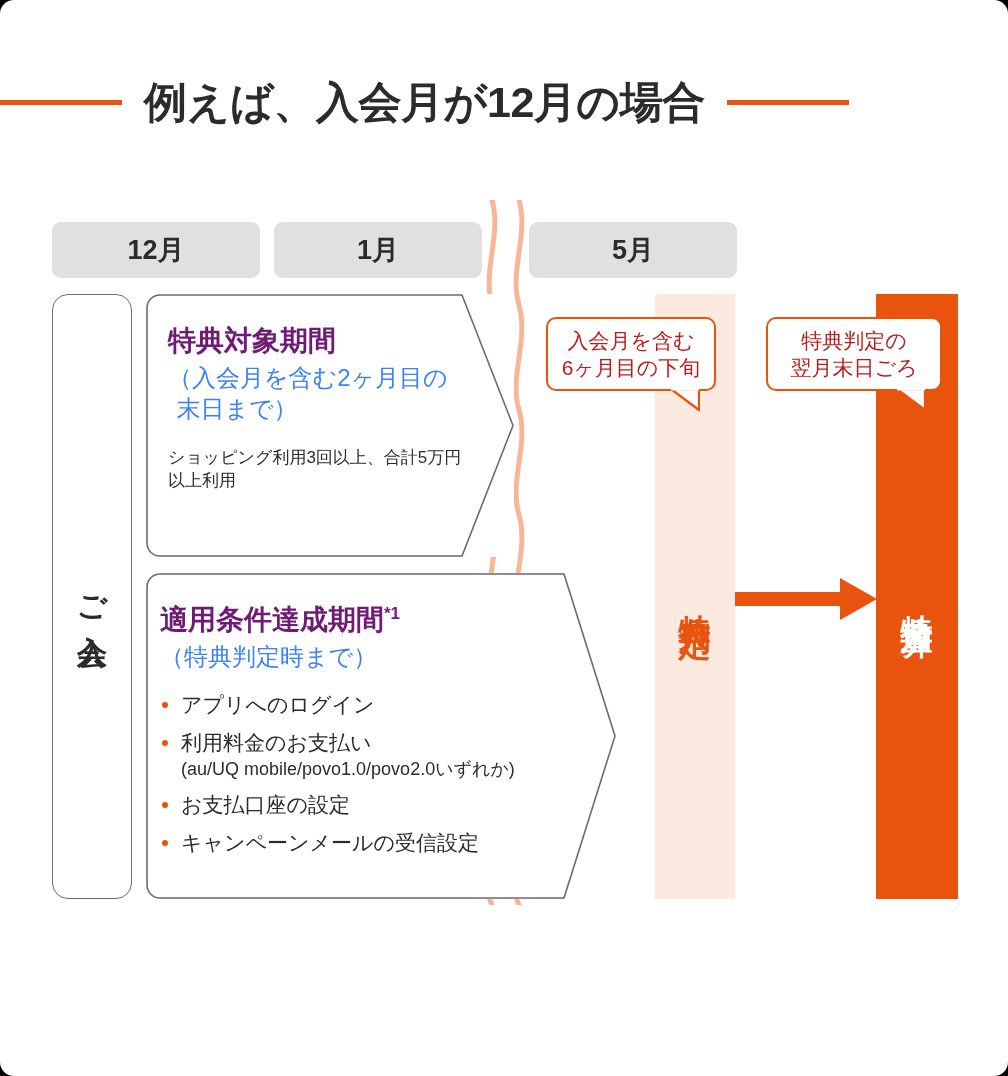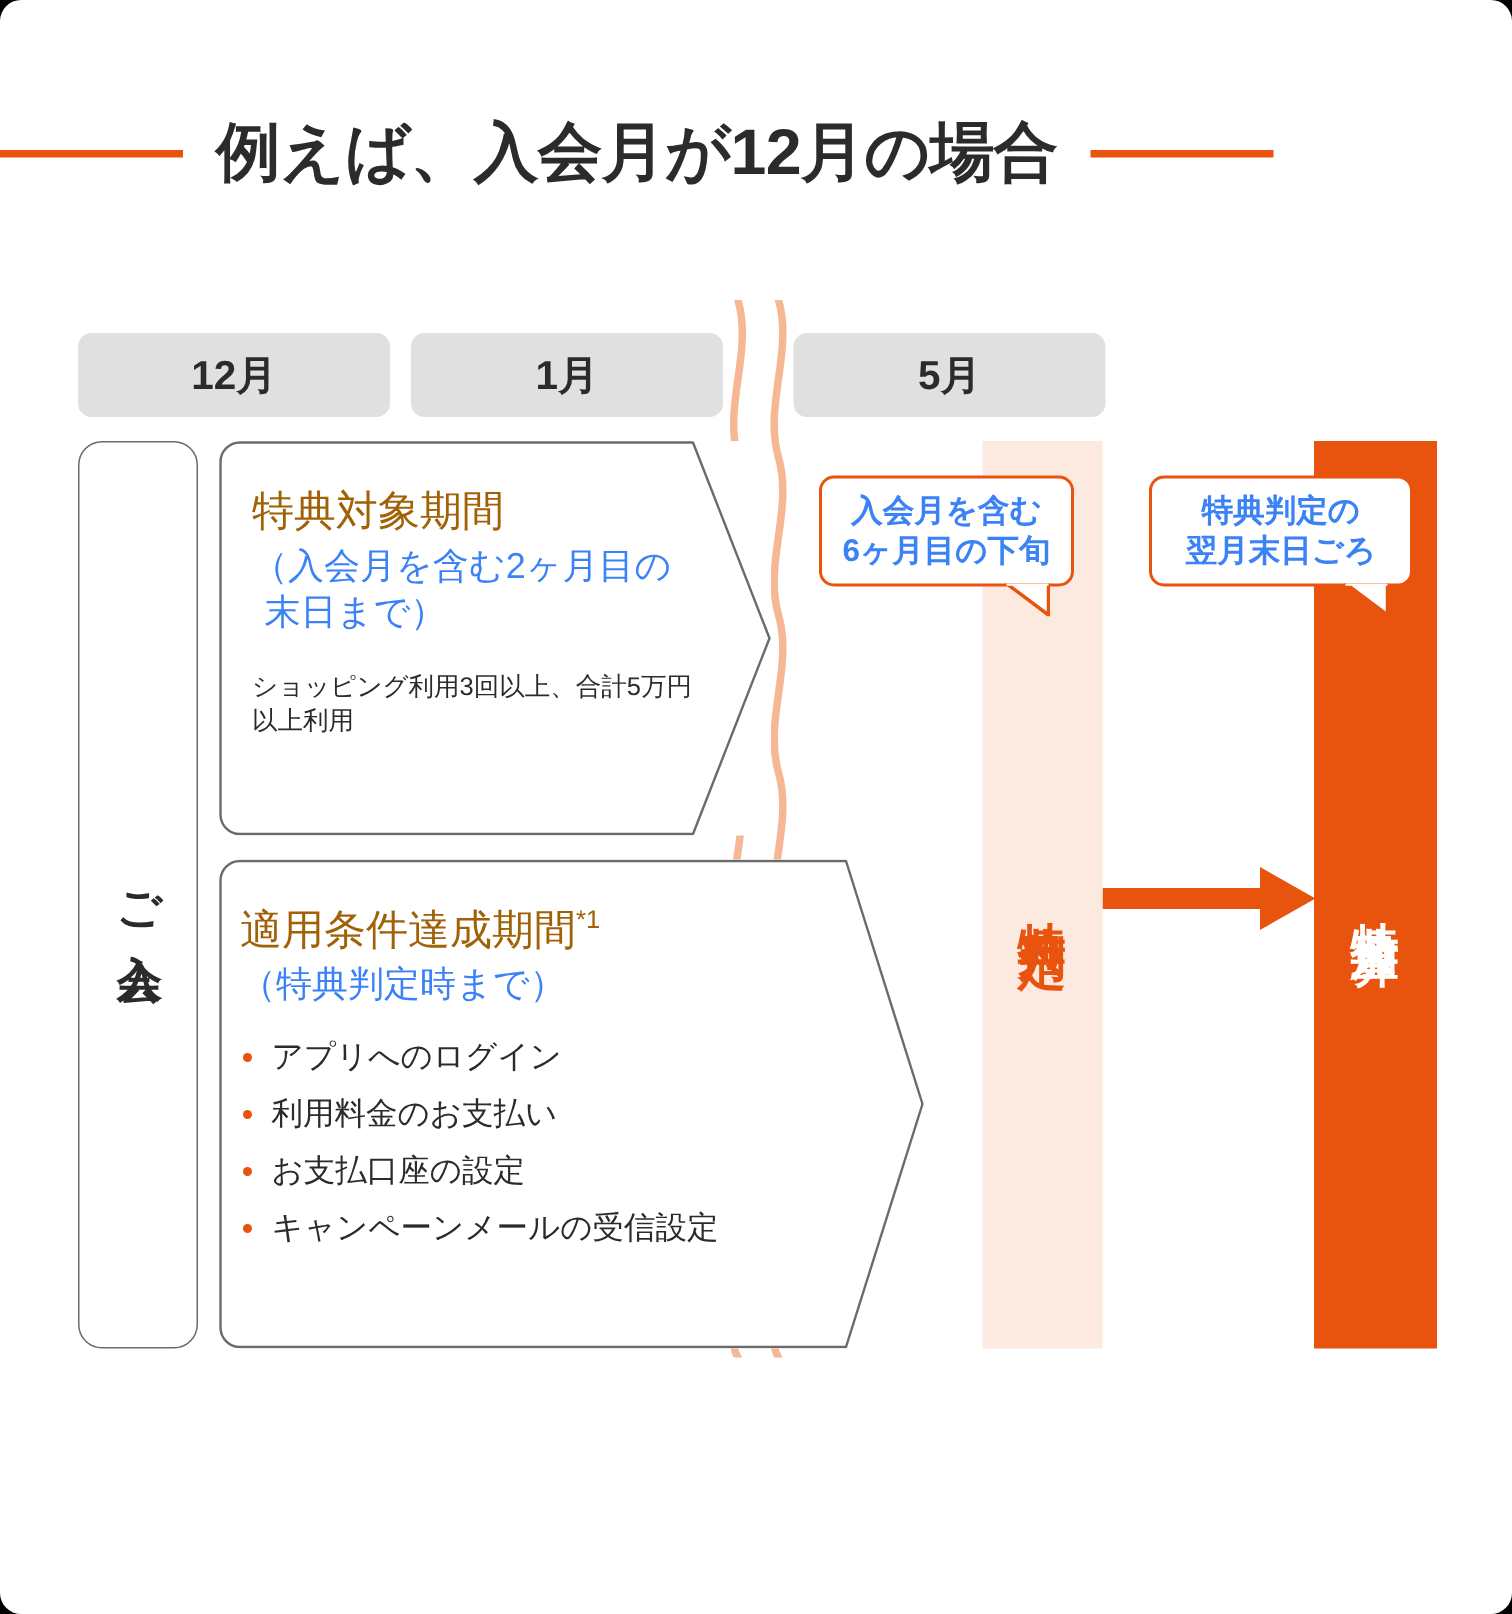--- a/index.html
+++ b/index.html
@@ -130,22 +130,22 @@
   }
 
   #card-benefit { left: 146px; top: 294px; width: 368px; height: 263px; }
   #card-benefit .card-body { left: 22px; top: 30px; width: 300px; }
 
   #card-conditions { left: 146px; top: 573px; width: 470px; height: 326px; }
   #card-conditions .card-body { left: 14px; top: 30px; width: 410px; }
 
   .card-heading {
     font-size: 28px;
-    font-weight: normal;
-    color: #a16207;
+    font-weight: bold;
+    color: #701a75;
     line-height: 1.2;
     margin: 0 0 4px 0;
   }
   .card-heading .sup {
     font-size: 17px;
     vertical-align: super;
   }
   .card-sub {
     font-size: 24px;
     color: #3b82f6;
@@ -246,24 +246,23 @@
     border: 2.3px solid #e8530d;
     border-radius: 10px;
     box-sizing: border-box;
     display: flex;
     align-items: center;
     justify-content: center;
     text-align: center;
   }
   .callout .callout-text {
     font-size: 21px;
-    color: #3b82f6;
+    color: #b91c1c;
     line-height: 1.3;
     padding: 0 12px;
-    font-weight: bold;
   }
   .callout .callout-tail,
   .callout .callout-tail-fill {
     position: absolute;
     width: 30px;
     height: 22px;
     right: 14px;
     bottom: -22px;
   }
   #callout-judge { left: 546px; top: 317px; width: 170px; height: 74px; }
@@ -314,20 +313,21 @@
       <p class="card-heading"><span>適用条件達成期間</span><span class="sup">*1</span></p>
       <p class="card-sub">（特典判定時まで）</p>
       <ul class="bullet-list">
         <li>
           <span class="bullet-dot"></span>
           <span>アプリへのログイン</span>
         </li>
         <li>
           <span class="bullet-dot"></span>
           <span>利用料金のお支払い</span>
+          <span class="bullet-sub">(au/UQ mobile/povo1.0/povo2.0いずれか)</span>
         </li>
         <li>
           <span class="bullet-dot"></span>
           <span>お支払口座の設定</span>
         </li>
         <li>
           <span class="bullet-dot"></span>
           <span>キャンペーンメールの受信設定</span>
         </li>
       </ul>

